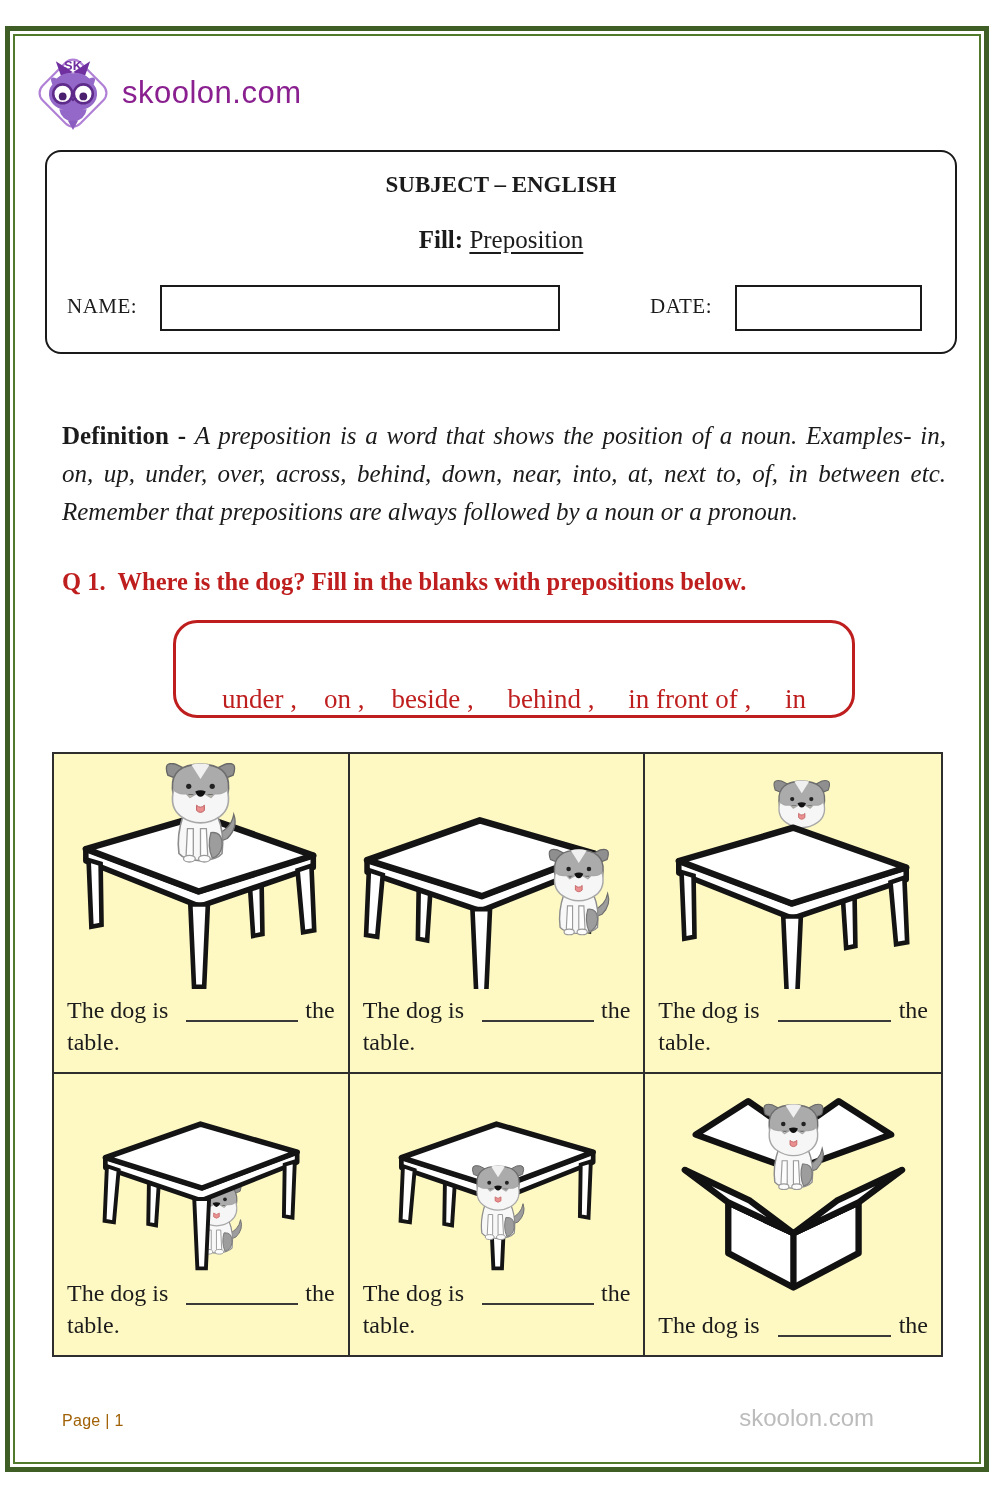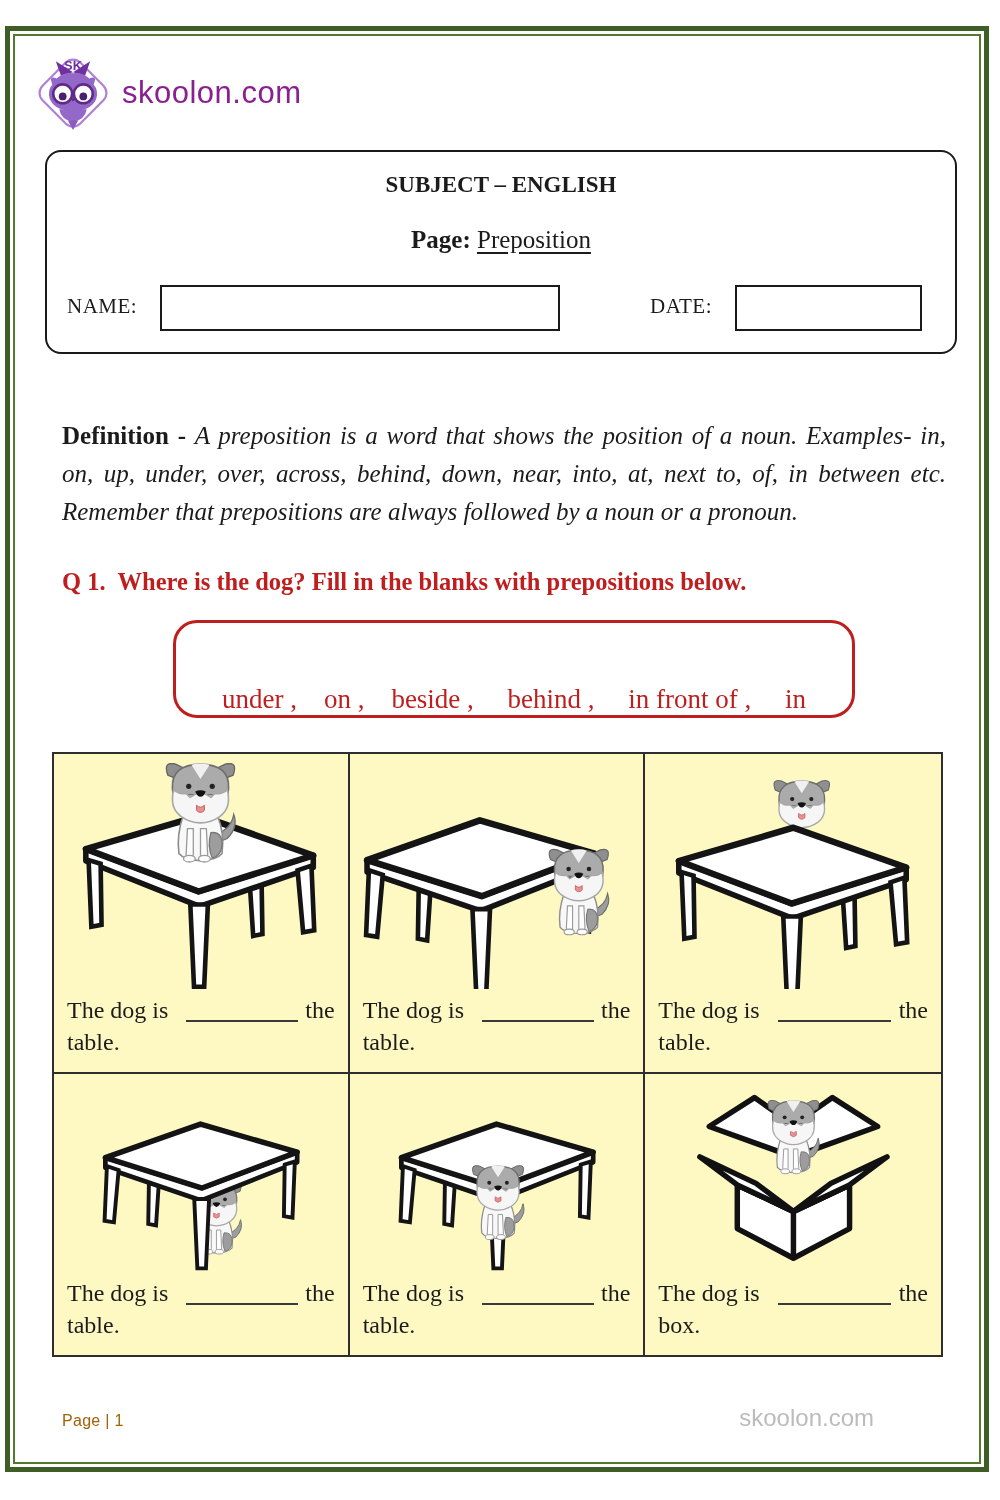--- a/index.html
+++ b/index.html
@@ -117,21 +117,21 @@
     <circle cx="38" cy="54" r="4.5" fill="#4a1f6e"></circle>
     <circle cx="62" cy="54" r="4.5" fill="#4a1f6e"></circle>
     <path d="M50,60 L46,56 L54,56 Z" fill="#5e2b8a"></path>
   </svg>
   <span class="logo-text">skoolon.com</span>
 </div>
 
 <div class="header-box">
   <div class="subject">SUBJECT – ENGLISH</div>
   <div class="topic">
-    <span class="t-label">Page:</span>
+    <span class="t-label">Fill:</span>
     <span> </span>
     <span class="t-value">Preposition</span>
   </div>
   <span class="hb-label name-label">NAME:</span>
   <div class="write-box name-box"></div>
   <span class="hb-label date-label">DATE:</span>
   <div class="write-box date-box"></div>
 </div>
 
 <p class="definition"><span class="d-label">Definition - </span><span class="d-body">A preposition is a word that shows the position of a noun. Examples- in, on, up, under, over, across, behind, down, near, into, at, next to, of, in between etc. Remember that prepositions are always followed by a noun or a pronoun.</span></p>
@@ -247,21 +247,20 @@
         <polygon points="150,166 78,132 30,96 102,130" fill="#fff" stroke="#111" stroke-width="7" stroke-linejoin="round"></polygon>
         <polygon points="150,166 222,132 270,96 198,130" fill="#fff" stroke="#111" stroke-width="7" stroke-linejoin="round"></polygon>
       </svg>
     </div>
     <div class="caption">
       <div class="cap-line1">
         <span class="prefix">The dog is</span>
         <span class="blank"></span>
         <span class="after">the</span>
       </div>
-      <div>box.</div>
     </div>
   </div>
 
 </div>
 
 <div class="footer">
   <span class="page-num">Page | 1</span>
   <span class="site">skoolon.com</span>
 </div>
 

